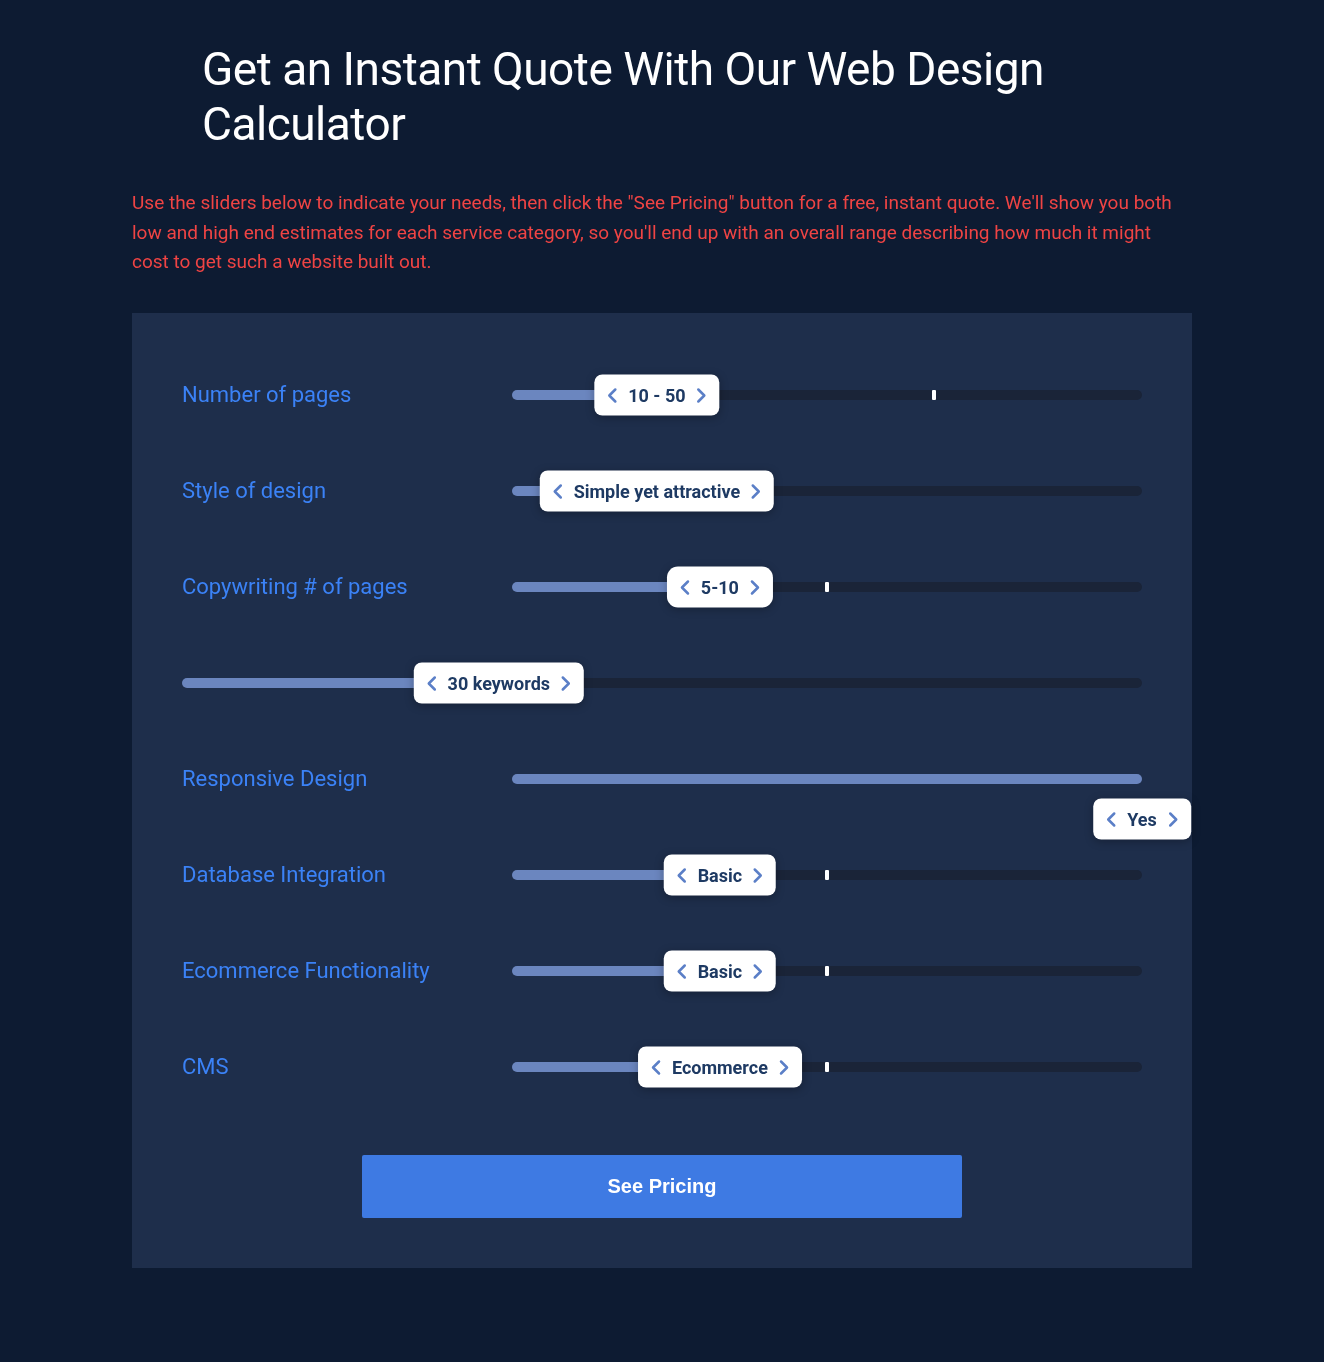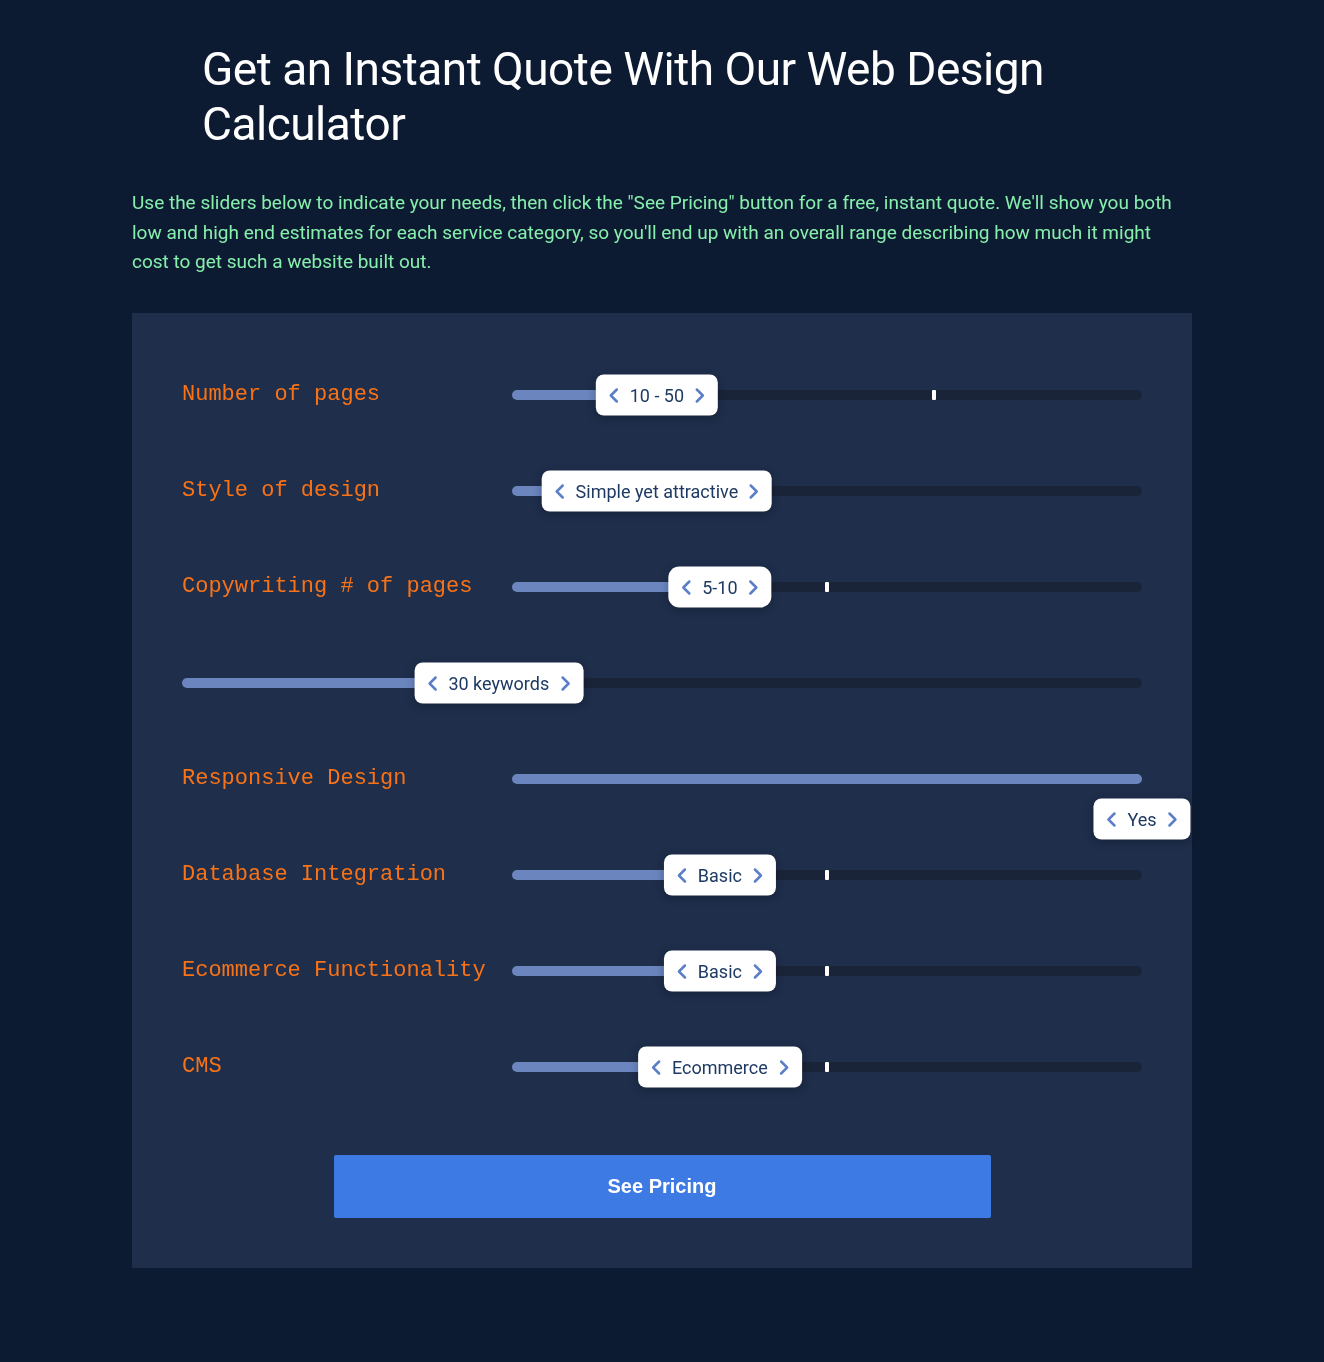--- a/index.html
+++ b/index.html
@@ -18,42 +18,41 @@
   h1 {
     text-align: left;
     font-weight: 400;
     font-size: 46px;
     line-height: 1.2;
     margin: 12px auto 36px;
     max-width: 920px;
     letter-spacing: -0.5px;
   }
   p.desc {
-    color: #86efac;
+    color: #ef4444;
     font-size: 19px;
     line-height: 1.55;
     margin-bottom: 36px;
   }
   .panel {
     background: #1e2e4b;
     padding: 34px 50px 50px;
   }
   .row {
     display: flex;
     align-items: center;
     min-height: 96px;
     padding: 16px 0;
   }
   .row-label {
     flex: 0 0 330px;
     font-size: 22px;
-    color: #f97316;
+    color: #3b82f6;
     line-height: 1.35;
     padding-right: 20px;
-    font-family: Liberation Mono, monospace;
   }
   .slider-wrap {
     flex: 1;
     position: relative;
     height: 40px;
   }
   .track {
     position: absolute;
     height: 10px;
     top: 50%;
@@ -84,33 +83,33 @@
     background: #fff;
     border-radius: 8px;
     display: flex;
     align-items: center;
     padding: 10px 12px;
     box-shadow: 0 2px 8px rgba(0,0,0,0.25);
     white-space: nowrap;
   }
   .handle .value {
     color: #1e3a63;
-    font-weight: 400;
+    font-weight: 700;
     font-size: 18px;
     padding: 0 8px;
   }
   .chev {
     width: 14px;
     height: 14px;
     flex: 0 0 14px;
   }
   .chev svg { display:block; }
   .btn {
     display: block;
-    width: 657px;
+    width: 600px;
     margin: 40px auto 0;
     text-align: center;
     background: #3e7ae3;
     color: #fff;
     font-size: 20px;
     font-weight: 600;
     padding: 20px 0;
     border: none;
     border-radius: 2px;
     cursor: pointer;

